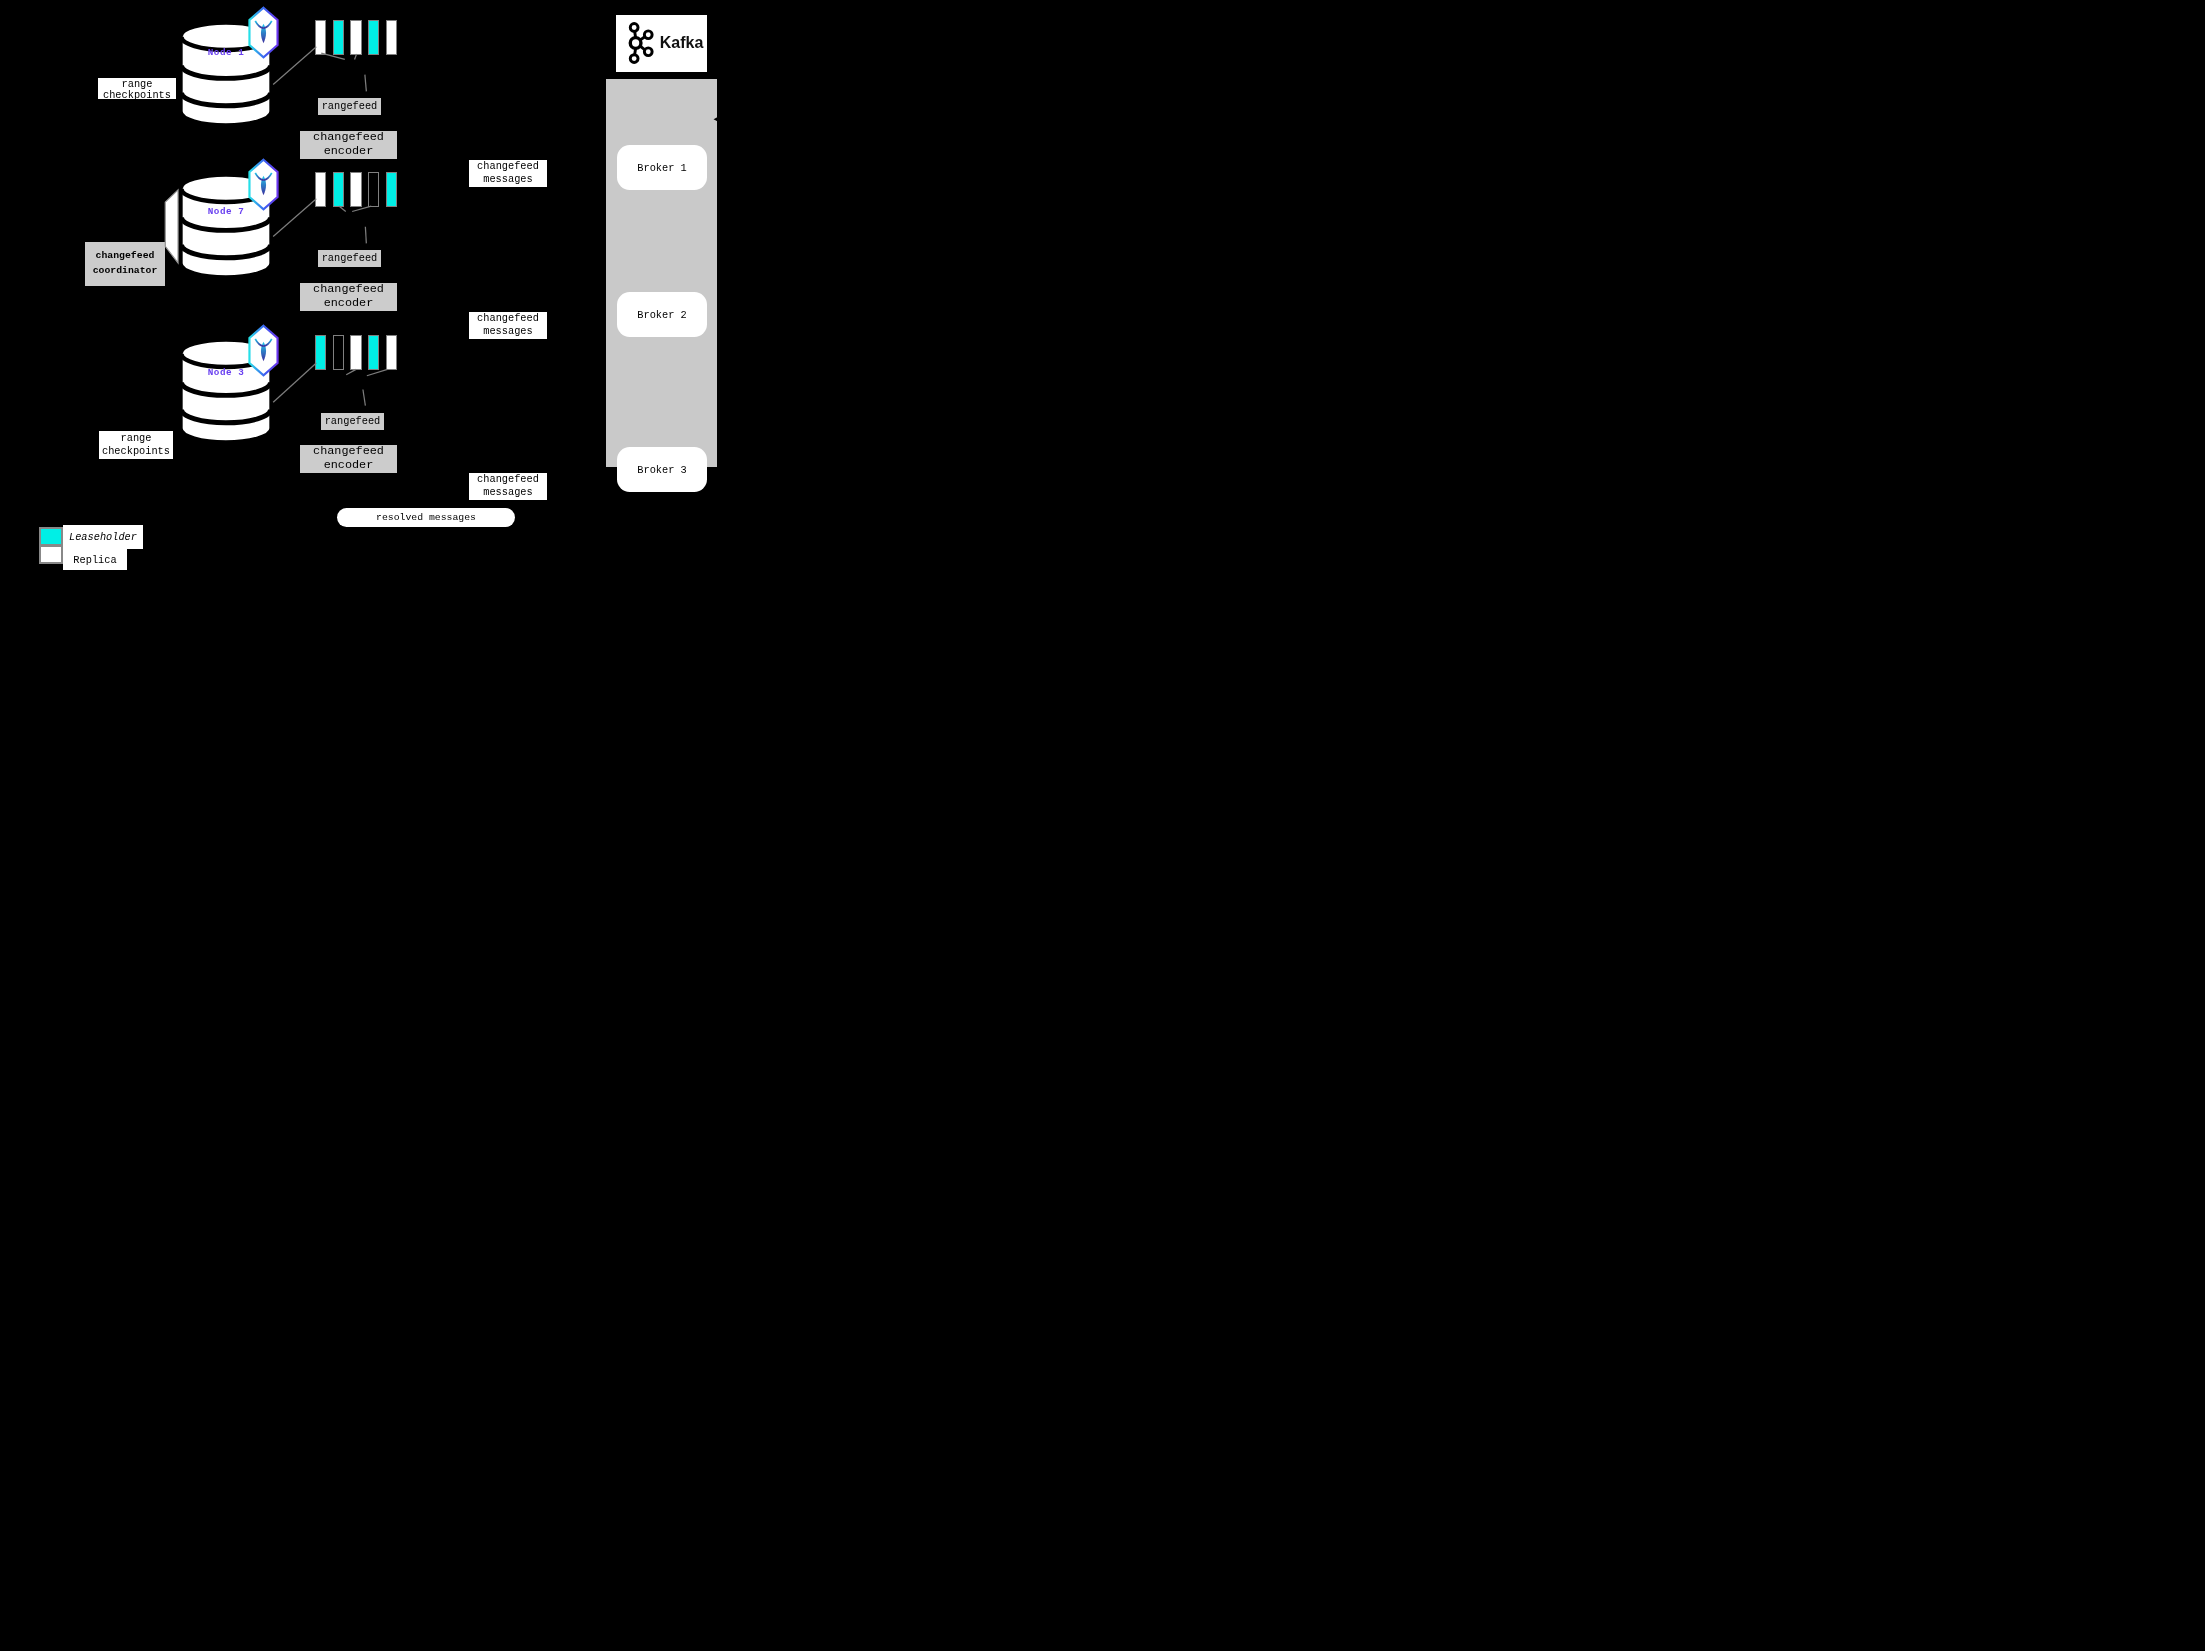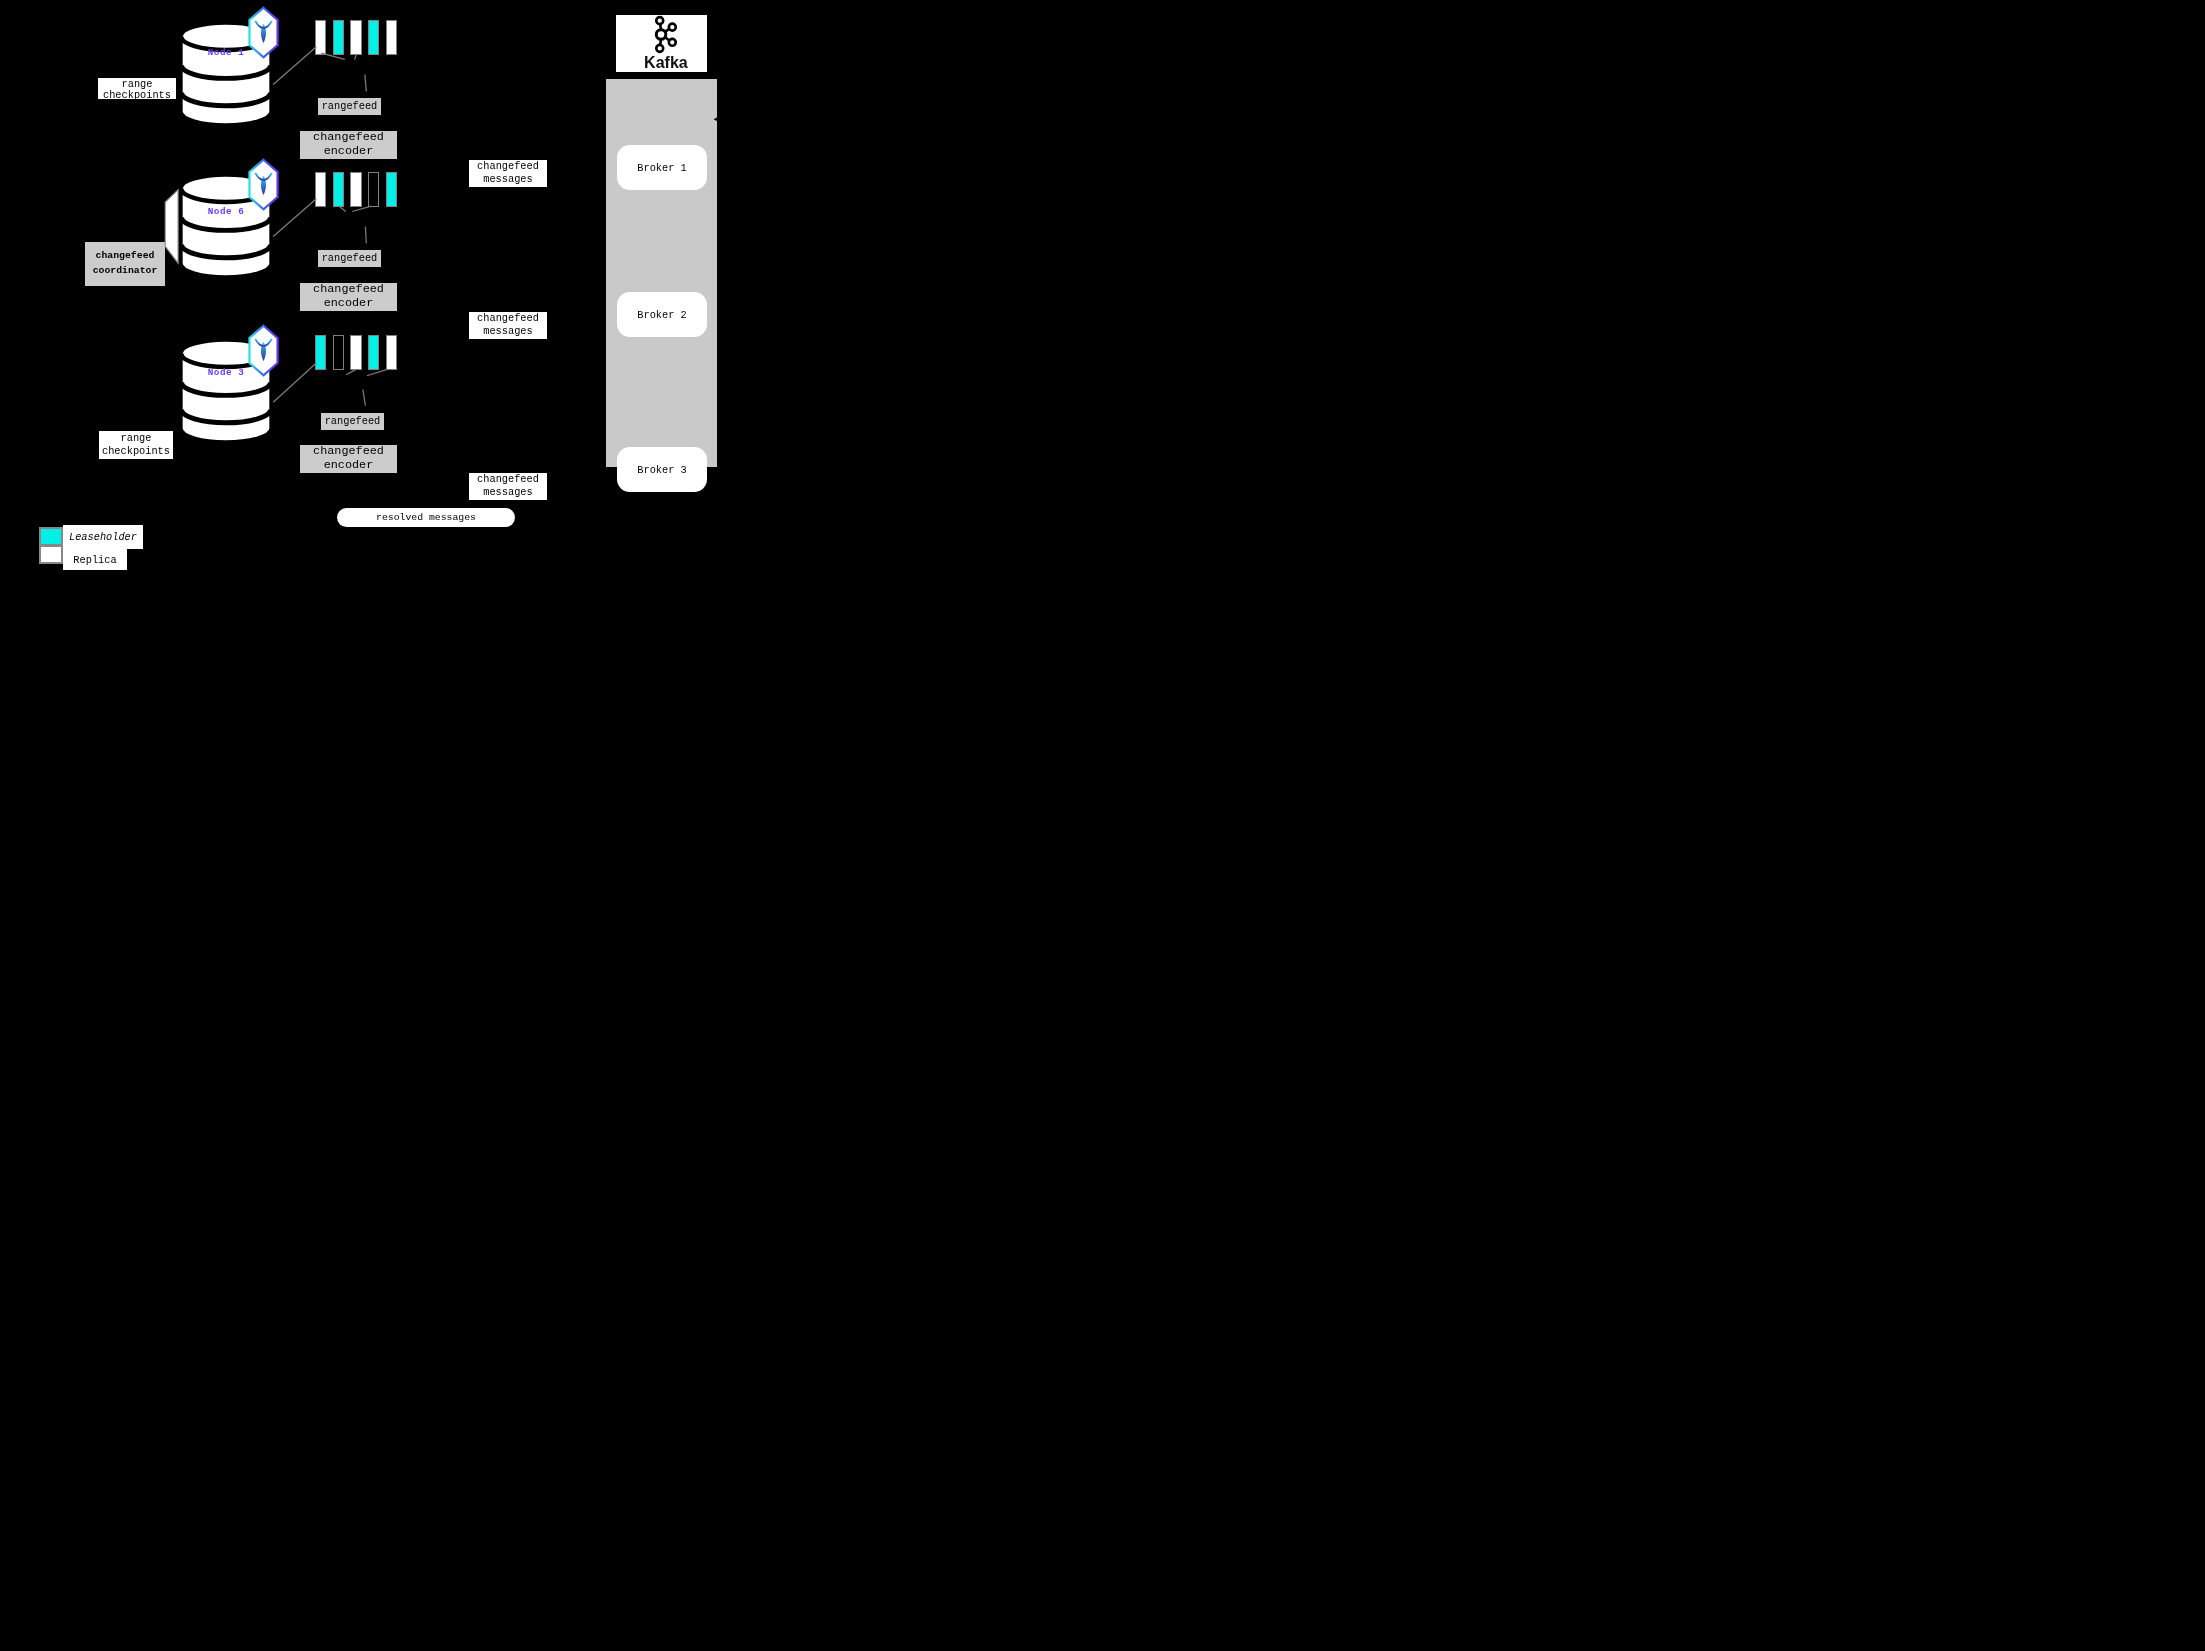--- a/index.html
+++ b/index.html
@@ -115,21 +115,21 @@
 
   <div class="abs labelbox graybox coordinator" style="left:85px;top:202px;width:80px;height:44px;">changefeed
 coordinator</div>
 
   <svg class="abs cyl" style="left:179px;top:173px;" width="94" height="106" viewBox="0 0 192 216">
     <path d="M5,32 A91,27 0 0 1 187,32 L187,184 A91,27 0 0 1 5,184 Z" fill="#fff" stroke="#000" stroke-width="5"></path>
     <path d="M5,32 A91,27 0 0 0 187,32" fill="none" stroke="#000" stroke-width="9"></path>
     <path d="M5,90 A91,27 0 0 0 187,90" fill="none" stroke="#000" stroke-width="10"></path>
     <path d="M5,146 A91,27 0 0 0 187,146" fill="none" stroke="#000" stroke-width="10"></path>
   </svg>
-  <div class="abs nodename" style="left:179px;top:206px;width:94px;">Node 6</div>
+  <div class="abs nodename" style="left:179px;top:206px;width:94px;">Node 7</div>
   <svg class="abs hex" style="left:248px;top:158px;" width="31" height="53" viewBox="0 0 64 108">
     <polygon points="32,3 61,28 61,80 32,105 3,80 3,28" fill="#fff" stroke="url(#hexgrad)" stroke-width="4.5"></polygon>
     <path d="M32,36 C25,48 25,62 32,76 C39,62 39,48 32,36 Z" fill="url(#bugrad)"></path>
     <path d="M15,30 C20,40 26,44 32,45" fill="none" stroke="url(#bugrad)" stroke-width="3.5"></path>
     <path d="M49,30 C44,40 38,44 32,45" fill="none" stroke="url(#bugrad)" stroke-width="3.5"></path>
   </svg>
 
   <div class="abs ranges" style="left:315px;top:172px;">
     <div class="range-cell" data-kind="replica"></div>
     <div class="range-cell" data-kind="leaseholder"></div>
@@ -172,21 +172,21 @@
   </div>
 
   <div class="abs labelbox graybox rangefeed" style="left:321px;top:373px;width:63px;height:16.7px;">rangefeed</div>
 
   <div class="abs labelbox graybox encoder" style="left:300px;top:405px;width:97px;height:28px;">changefeed
 encoder</div>
 
   <div class="abs labelbox whitebox messages" style="left:469px;top:433px;width:78px;height:26.5px;">changefeed
 messages</div>
 
-  <div class="abs kafka-box" style="left:616px;top:14.7px;width:91px;height:57px;flex-direction:column;">
+  <div class="abs kafka-box" style="left:616px;top:14.7px;width:91px;height:57px;">
     <svg width="35" height="44" viewBox="0 0 72 90">
       <circle cx="28" cy="45" r="11" fill="none" stroke="#000" stroke-width="7"></circle>
       <circle cx="25" cy="13" r="8" fill="none" stroke="#000" stroke-width="6"></circle>
       <circle cx="25" cy="77" r="8" fill="none" stroke="#000" stroke-width="6"></circle>
       <circle cx="54" cy="28" r="8" fill="none" stroke="#000" stroke-width="6"></circle>
       <circle cx="54" cy="63" r="8" fill="none" stroke="#000" stroke-width="6"></circle>
       <line x1="26" y1="21" x2="28" y2="34" stroke="#000" stroke-width="6"></line>
       <line x1="26" y1="69" x2="28" y2="56" stroke="#000" stroke-width="6"></line>
       <line x1="37" y1="39" x2="47" y2="32" stroke="#000" stroke-width="6"></line>
       <line x1="37" y1="51" x2="47" y2="59" stroke="#000" stroke-width="6"></line>

